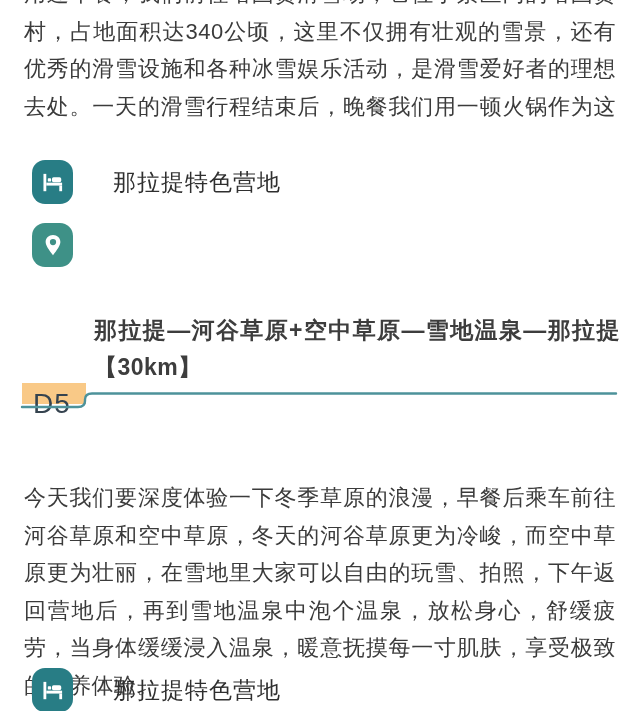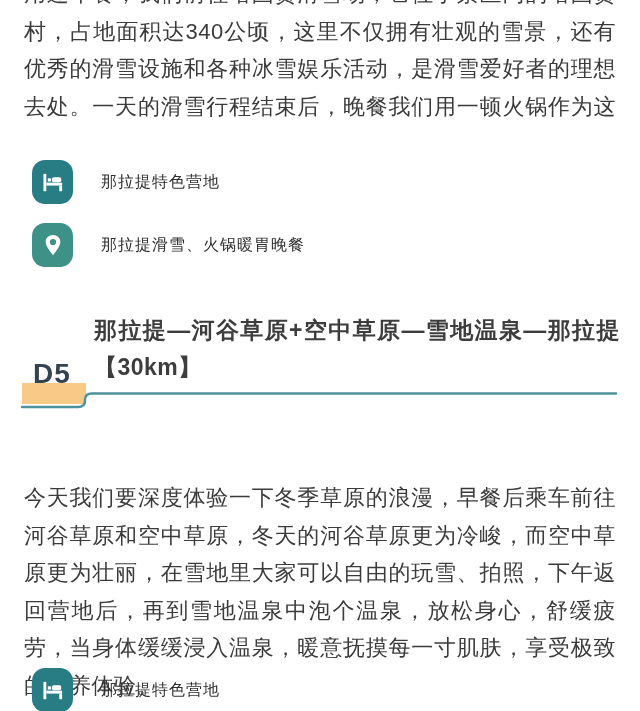--- a/index.html
+++ b/index.html
@@ -46,39 +46,39 @@
   .row2{top:223px;}
   .row3{top:668px;}
   .icon-badge{
     width:41px;height:44px;border-radius:13px;
     display:flex;align-items:center;justify-content:center;
     flex:0 0 auto;
   }
   .icon-badge.bed{background:var(--c-bed);}
   .icon-badge.pin{background:var(--c-pin);}
   .icon-row .label{
-    margin-left:28px;
-    font-size:16px;color:var(--c-label);
+    margin-left:40px;
+    font-size:23px;color:var(--c-label);
     letter-spacing:1px;white-space:nowrap;
   }
   .day-title{
     position:absolute;left:94px;top:312px;width:526px;
     font-size:23px;font-weight:bold;line-height:37px;
     color:var(--c-title);
     text-align:justify;text-justify:inter-ideograph;
     letter-spacing:0.5px;
   }
   .day-highlight{
     position:absolute;left:22px;top:383px;
     width:64px;height:21px;
     background:var(--c-highlight);
   }
   .day-label{
-    position:absolute;left:33px;top:358px;
-    font-size:28px;font-weight:bold;
+    position:absolute;left:33px;top:388px;
+    font-size:28px;font-weight:normal;
     color:var(--c-day);letter-spacing:1px;
   }
   .divider-svg{position:absolute;left:20px;top:390px;}
 </style>
 </head>
 <body>
 
 <div class="page">
 
   <div class="intro-clip">
@@ -104,21 +104,20 @@
     <span class="icon-badge pin">
       <svg width="26" height="26" viewBox="0 0 24 24" aria-hidden="true">
         <path fill="#ffffff" fill-rule="evenodd" d="M12 2.8
           C8.1 2.8 5.2 5.6 5.2 9.3
           C5.2 12.2 8.2 16.8 12 21.5
           C15.8 16.8 18.8 12.2 18.8 9.3
           C18.8 5.6 15.9 2.8 12 2.8 Z
           M12 6.4 A2.9 2.9 0 1 1 12 12.2 A2.9 2.9 0 1 1 12 6.4 Z"></path>
       </svg>
     </span>
-    <span class="label">那拉提滑雪、火锅暖胃晚餐</span>
   </div>
 
   <div class="day-highlight"></div>
   <div class="day-label">D5</div>
   <h2 class="day-title">那拉提—河谷草原+空中草原—雪地温泉—那拉提【30km】</h2>
   <svg class="divider-svg" width="600" height="20" viewBox="0 0 600 20">
     <path d="M 2 17 L 58 17 Q 65 17 65 11 L 65 9.5 Q 65 3.5 72 3.5 L 596 3.5" fill="none" stroke="#4d929a" stroke-width="2.4" stroke-linecap="round"></path>
   </svg>
 
   <p class="para desc">今天我们要深度体验一下冬季草原的浪漫，早餐后乘车前往河谷草原和空中草原，冬天的河谷草原更为冷峻，而空中草原更为壮丽，在雪地里大家可以自由的玩雪、拍照，下午返回营地后，再到雪地温泉中泡个温泉，放松身心，舒缓疲劳，当身体缓缓浸入温泉，暖意抚摸每一寸肌肤，享受极致的康养体验。</p>

